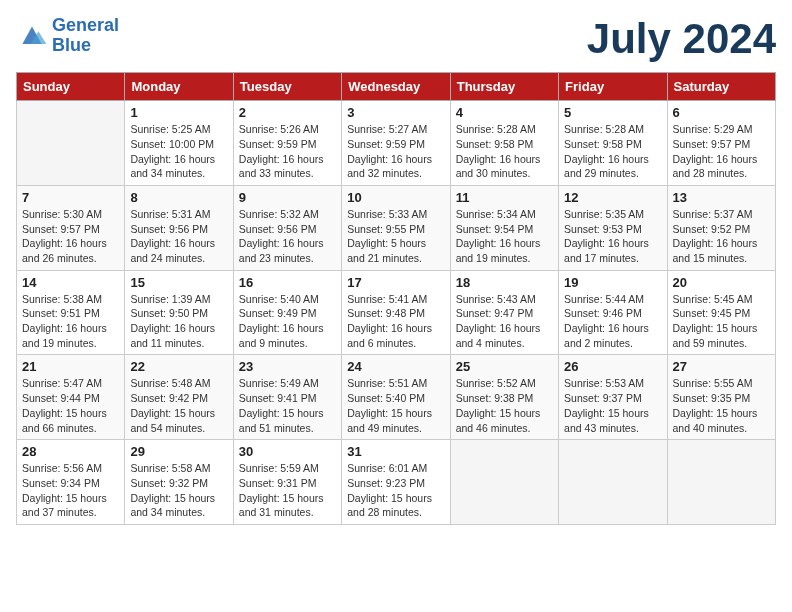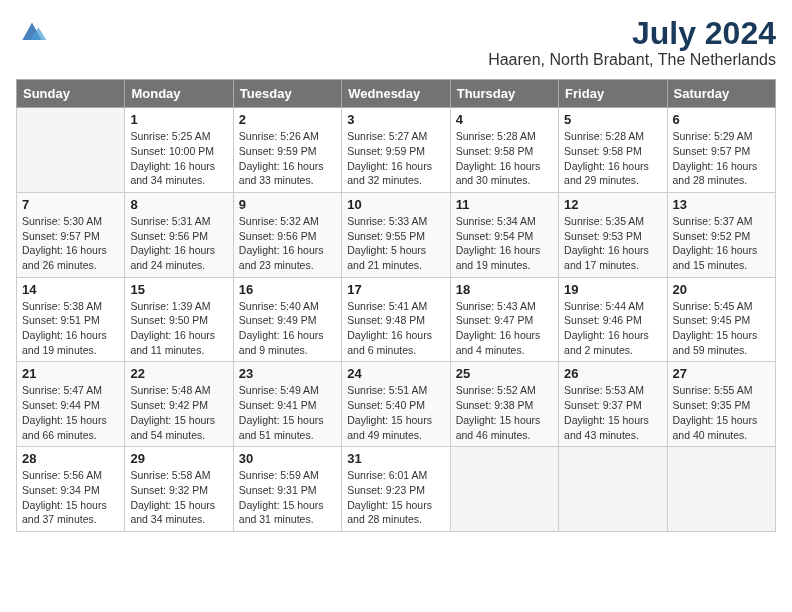--- a/index.html
+++ b/index.html
@@ -31,36 +31,36 @@
       color: #2a6db5;
     }
     .logo-icon {
       width: 32px;
       height: 32px;
     }
     .title-area {
       text-align: right;
     }
     .month-title {
-      font-size: 32px;
+      font-size: 42px;
       font-weight: bold;
       color: #1a3a5c;
       line-height: 1.1;
     }
     .location-title {
       font-size: 16px;
       color: #333;
     }
     .calendar-table {
       width: 100%;
       border-collapse: collapse;
       font-size: 11px;
     }
     .calendar-table th {
-      background-color: #737373;
+      background-color: #b91c1c;
       color: #fff;
       text-align: left;
       padding: 6px 6px;
       font-size: 13px;
       font-weight: bold;
       border: 1px solid #aaa;
     }
     .calendar-table td {
       border: 1px solid #ccc;
       vertical-align: top;
@@ -90,24 +90,27 @@
   </style>
 </head>
 <body>
 
 <div class="header-area">
   <div class="logo">
     <svg class="logo-icon" viewBox="0 0 40 40">
       <polygon points="8,30 20,8 32,30" fill="#2a6db5" opacity="0.85"></polygon>
       <polygon points="18,30 28,14 38,30" fill="#4a9fd5" opacity="0.7"></polygon>
     </svg>
+    <div>
+      <div class="logo-text"><span>General</span></div>
+      <div class="logo-text" style="color:#2a6db5;">Blue</div>
+    </div>
   </div>
   <div class="title-area">
     <div class="month-title">July 2024</div>
-    <div class="location-title">Haaren, North Brabant, The Netherlands</div>
   </div>
 </div>
 
 <table class="calendar-table">
   <thead>
     <tr>
       <th>Sunday</th>
       <th>Monday</th>
       <th>Tuesday</th>
       <th>Wednesday</th>

